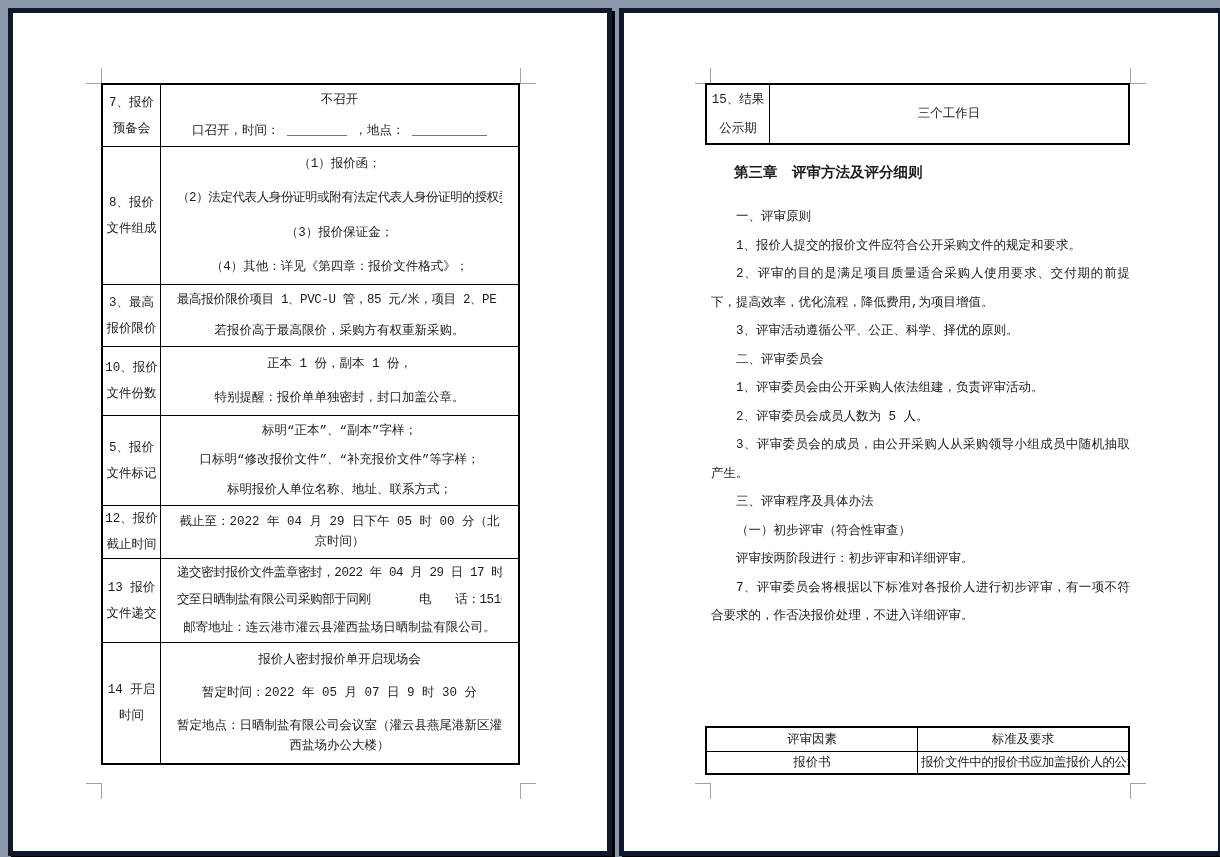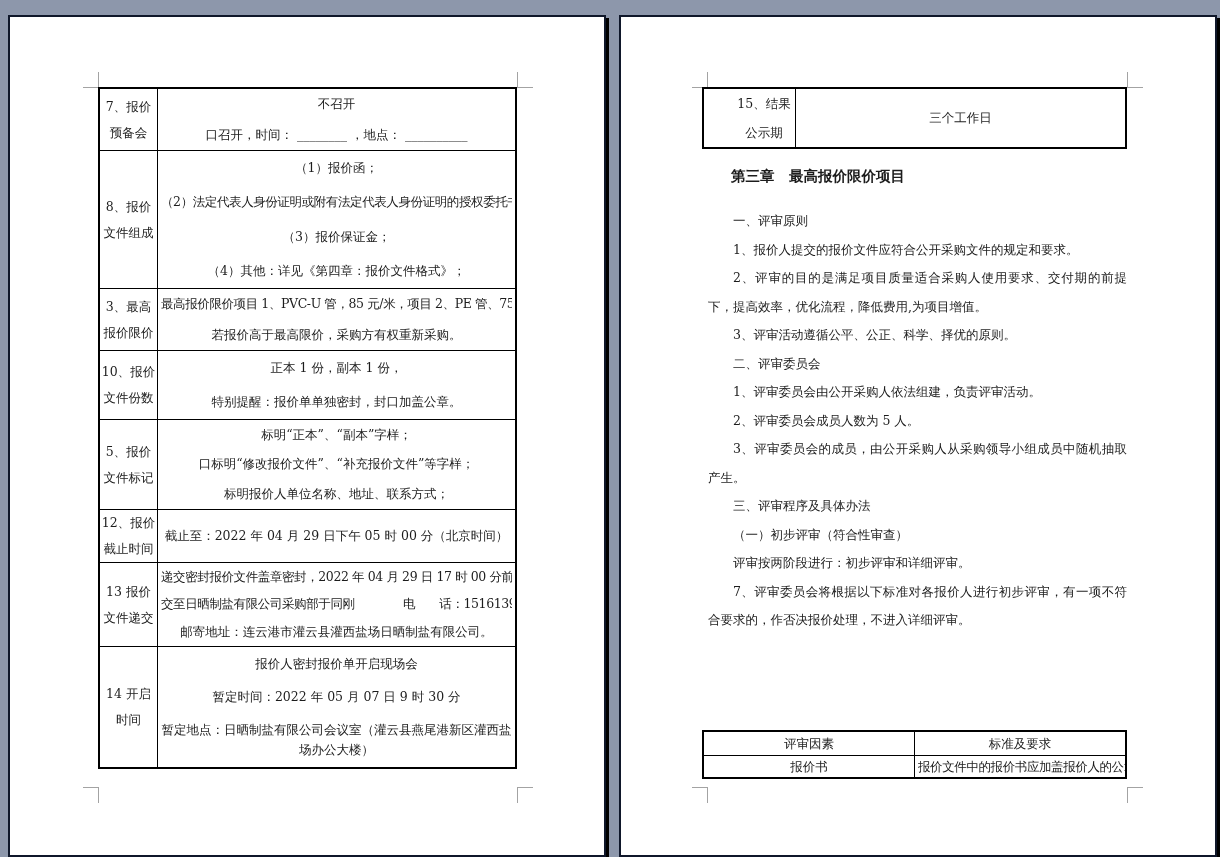--- a/index.html
+++ b/index.html
@@ -4,51 +4,52 @@
 <style>
   html,body{margin:0;padding:0;}
   body{
     width:1220px;height:857px;overflow:hidden;
     background:#8d97ab;
     font-family:"DejaVu Serif","Liberation Serif",serif;
     color:#1c1c1c;
   }
   .canvas{position:relative;width:1220px;height:857px;}
   .page{
-    position:absolute;top:15px;width:594px;height:838px;
-    background:#ffffff;border:2px solid #0f172a;
+    position:absolute;top:8px;width:594px;height:838px;
+    background:#ffffff;border:5px solid #0f172a;
     box-shadow:3px 3px 0 #000;
+    font-family:Liberation Mono, monospace;
   }
   .page-left{left:8px;}
   .page-right{left:619px;}
 
   
   .mark{position:absolute;width:15px;height:15px;}
   .mark.tl{border-right:1px solid #a3a3a3;border-bottom:1px solid #a3a3a3;}
   .mark.tr{border-left:1px solid #a3a3a3;border-bottom:1px solid #a3a3a3;}
   .mark.bl{border-right:1px solid #a3a3a3;border-top:1px solid #a3a3a3;}
   .mark.br{border-left:1px solid #a3a3a3;border-top:1px solid #a3a3a3;}
 
   table{border-collapse:collapse;table-layout:fixed;}
   .doc-table{border:2px solid #000;font-size:12.5px;line-height:20px;}
   .doc-table td,.doc-table th{border:1px solid #000;padding:0;vertical-align:middle;font-weight:normal;}
 
   
   .info-table{position:absolute;left:88px;top:70px;width:419px;}
   .info-table td.lbl{width:55px;text-align:center;line-height:26px;padding:0 1px;}
-  .info-table td.val{padding:0 3px;}
+  .info-table td.val{padding:0 16px;}
   .cell{display:flex;flex-direction:column;justify-content:space-around;}
   .c1{height:61px;}.c2{height:137px;}.c3{height:61px;}.c4{height:68px;}
   .c5{height:89px;}.c6{height:50px;}.c7{height:83px;}.c8{height:120px;}
   .cl{text-align:center;}
   .fit{text-align:left;white-space:nowrap;letter-spacing:-0.4px;overflow:hidden;}
 
   
   .result-table{position:absolute;left:81px;top:70px;width:425px;}
-  .result-table td.lbl{width:62px;text-align:center;padding-left:29px;}
+  .result-table td.lbl{width:62px;text-align:center;}
   .result-table td.val{text-align:center;}
   .rcell{display:flex;flex-direction:column;justify-content:space-around;height:58px;text-align:center;}
   .chapter{
     position:absolute;left:87px;top:150px;width:419px;
     font-size:14.5px;font-weight:bold;padding-left:23px;margin:0;
   }
   .body-text{position:absolute;left:87px;top:190px;width:419px;font-size:12.5px;}
   .para{margin:0;line-height:28.5px;text-indent:2em;text-align:justify;}
   .criteria-table{position:absolute;left:81px;top:713px;width:425px;}
   .criteria-table .hc{height:23px;text-align:center;}
@@ -161,21 +162,21 @@
               <div class="rcell">
           <div>15、结果</div>
           <div>公示期</div>
         </div>
             </td>
         <td class="val">三个工作日</td>
       </tr>
     </tbody>
       </table>
 
-    <h2 class="chapter">第三章　最高报价限价项目</h2>
+    <h2 class="chapter">第三章　评审方法及评分细则</h2>
 
     <div class="body-text">
       <p class="para">一、评审原则</p>
       <p class="para">1、报价人提交的报价文件应符合公开采购文件的规定和要求。</p>
       <p class="para">2、评审的目的是满足项目质量适合采购人使用要求、交付期的前提下，提高效率，优化流程，降低费用,为项目增值。</p>
       <p class="para">3、评审活动遵循公平、公正、科学、择优的原则。</p>
       <p class="para">二、评审委员会</p>
       <p class="para">1、评审委员会由公开采购人依法组建，负责评审活动。</p>
       <p class="para">2、评审委员会成员人数为 5 人。</p>
       <p class="para">3、评审委员会的成员，由公开采购人从采购领导小组成员中随机抽取产生。</p>

